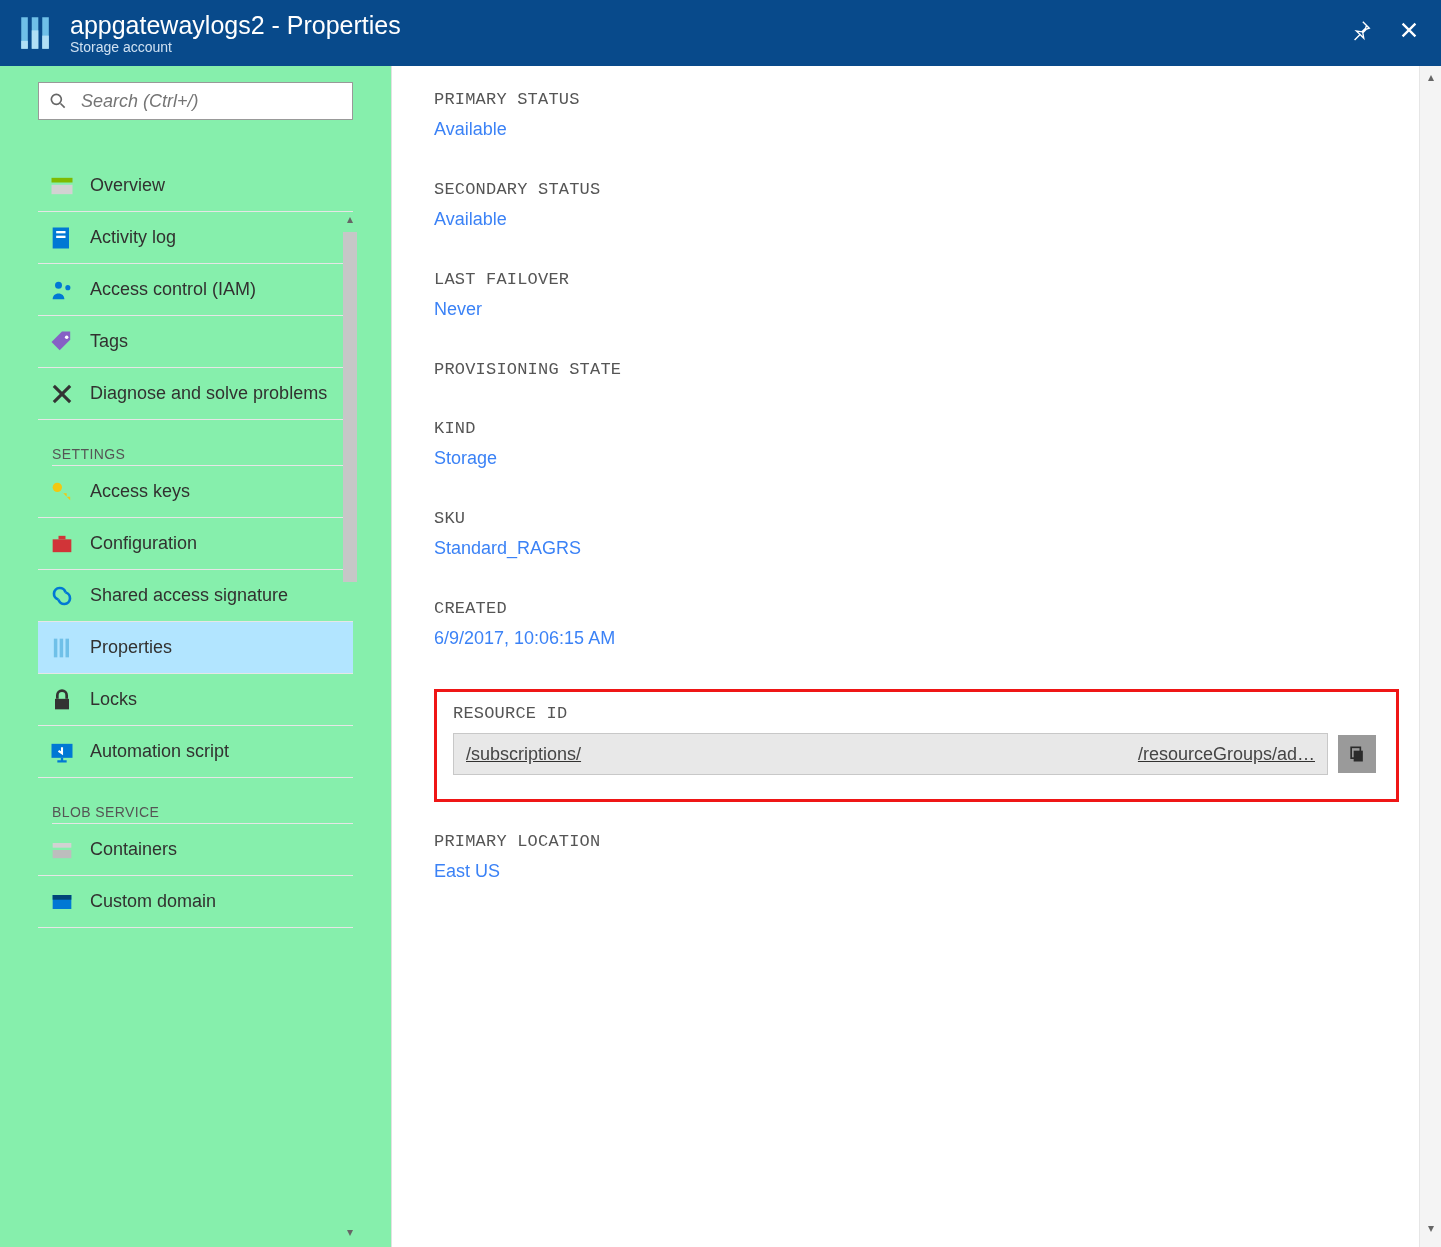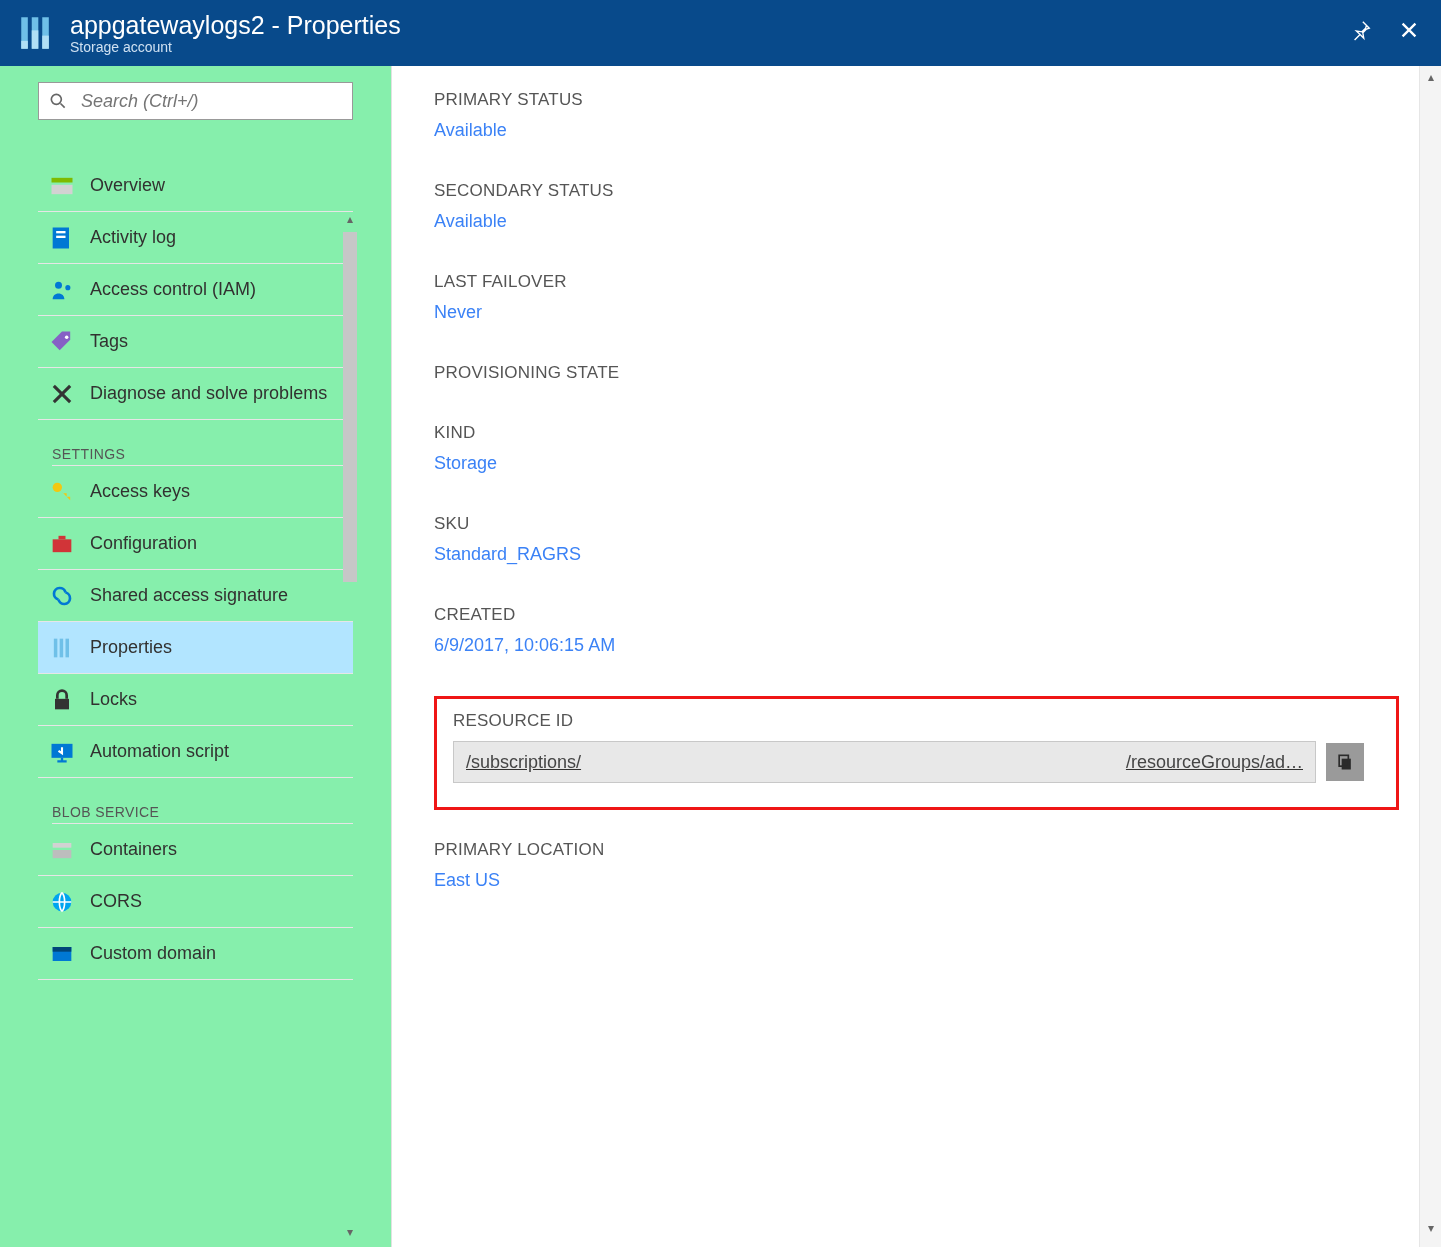--- a/index.html
+++ b/index.html
@@ -115,28 +115,29 @@
     padding: 24px 42px 0 42px;
     position: relative;
     overflow: hidden;
   }
   .prop-group { margin-bottom: 40px; }
   .prop-label {
     font-size: 17px;
     color: #555;
     letter-spacing: 0.2px;
     margin-bottom: 10px;
+    font-family: Liberation Mono, monospace;
   }
   .prop-value {
     font-size: 18px;
     color: #3b82f6;
   }
   .highlight-box {
     border: 3px solid #ef1616;
-    padding: 12px 32px 24px 16px;
+    padding: 12px 20px 24px 16px;
     margin-bottom: 30px;
   }
   .resid-row { display:flex; align-items:center; gap:10px; margin-top:10px;text-decoration:underline; }
   .resid-input {
     flex:1;
     height: 42px;
     background: #e8e8e8;
     border: 1px solid #c8c8c8;
     color: #454545;
     font-size: 18px;
@@ -325,29 +326,20 @@
             <svg viewBox="0 0 24 24">
               <rect x="4" y="6" width="16" height="4" fill="#d2d2d2"></rect>
               <rect x="4" y="12" width="16" height="7" fill="#bdbdbd"></rect>
             </svg>
           </span>
         <span>Containers</span>
       </div>
       <div class="nav-item">
         <span class="nicon">
             <svg viewBox="0 0 24 24">
-              <circle cx="12" cy="12" r="8" class="ic-cyan"></circle>
-              <path d="M4 12h16M12 4c3 3 3 13 0 16M12 4c-3 3-3 13 0 16" stroke="#fff" stroke-width="1.4" fill="none"></path>
-            </svg>
-          </span>
-        <span>CORS</span>
-      </div>
-      <div class="nav-item">
-        <span class="nicon">
-            <svg viewBox="0 0 24 24">
               <rect x="4" y="6" width="16" height="12" class="ic-blue"></rect>
               <rect x="4" y="6" width="16" height="4" fill="#004578"></rect>
             </svg>
           </span>
         <span>Custom domain</span>
       </div>
     </div>
 
     <div class="side-scroll-track">
       <div class="side-arrow top">▴</div>

